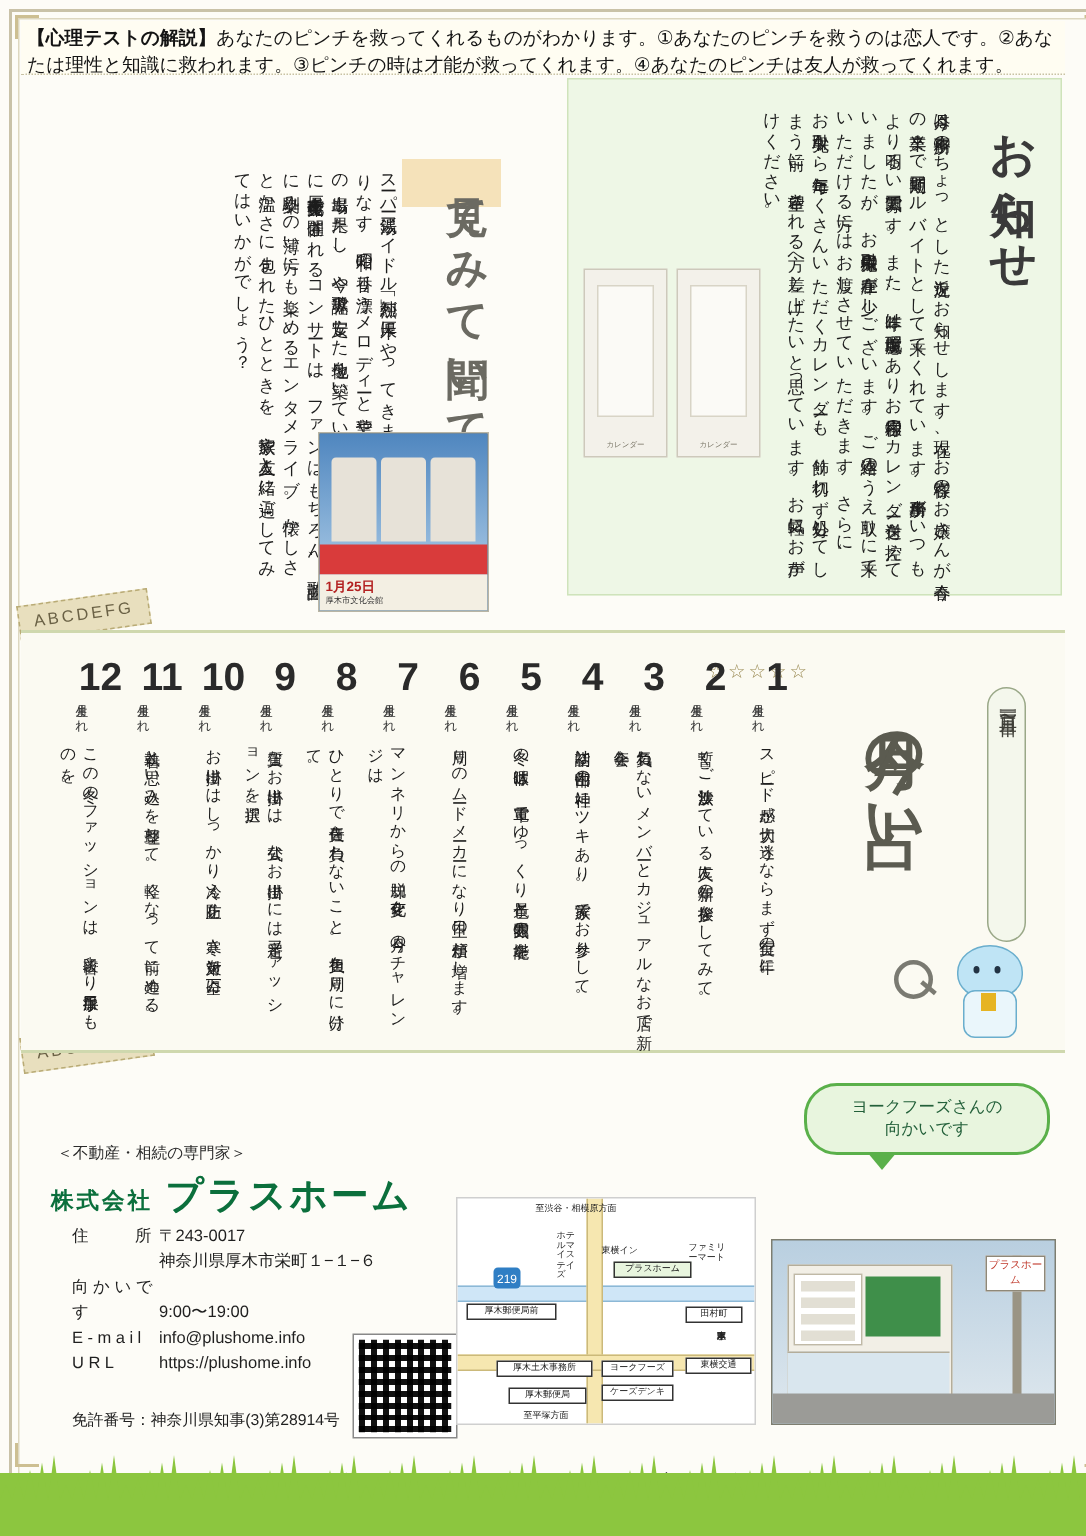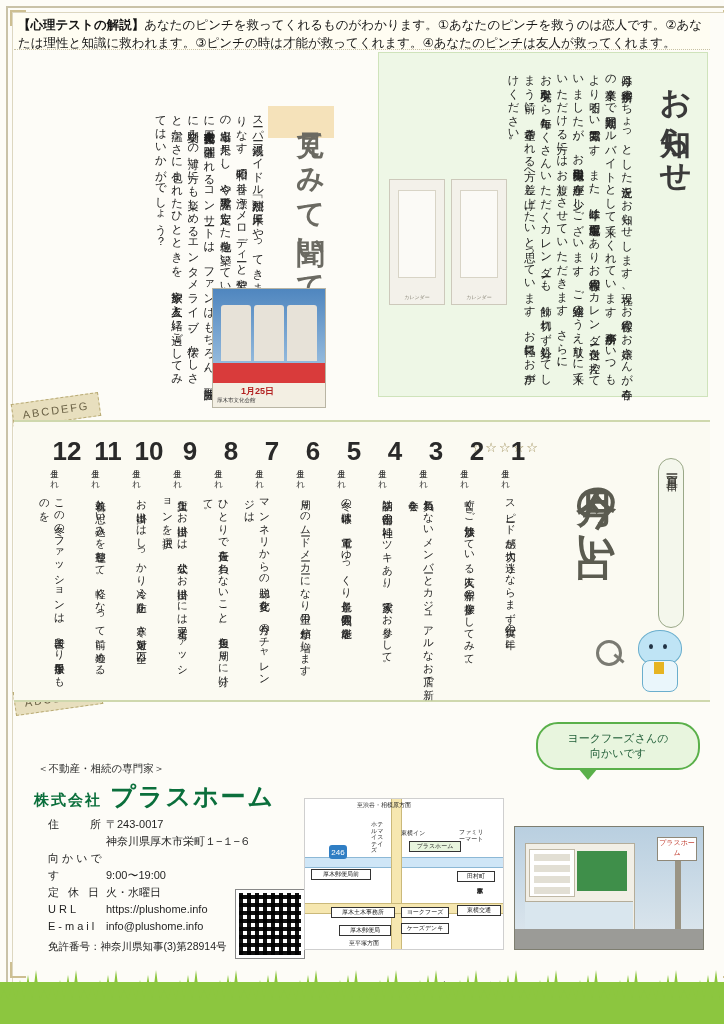--- a/index.html
+++ b/index.html
@@ -74,21 +74,21 @@
   }
   .feature-img{
     position:absolute;left:196px;top:236px;width:112px;height:118px;
     background:#2f5d8a;border:1px solid #b9b5a4;overflow:hidden;
   }
   .feature-img .sky{position:absolute;inset:0;background:linear-gradient(#4f86bf,#bcd8ee);}
   .feature-img .trio{position:absolute;left:8px;top:16px;width:96px;height:56px;display:flex;gap:3px;}
   .feature-img .trio span{flex:1;background:#e7e2d8;border-radius:3px 3px 0 0;}
   .feature-img .band{position:absolute;left:0;right:0;top:74px;height:20px;background:#d93b3b;}
   .feature-img .band2{position:absolute;left:0;right:0;top:94px;height:24px;background:#f3efe3;}
-  .feature-img .date{position:absolute;left:4px;top:96px;font-size:9px;color:#b32121;font-weight:bold;font-family:"Liberation Sans",sans-serif;margin-left:24px;}
+  .feature-img .date{position:absolute;left:4px;top:96px;font-size:9px;color:#b32121;font-weight:bold;font-family:"Liberation Sans",sans-serif;}
   .feature-img .venue{position:absolute;left:4px;top:108px;font-size:5.5px;color:#333;font-family:"Liberation Sans",sans-serif;}
 
   
   .tape{position:absolute;background:#e8dfbe;border:1px dashed #b9ab76;color:#6a6145;
     font-size:11px;letter-spacing:2px;font-family:"Liberation Sans",sans-serif;
     display:flex;align-items:center;justify-content:center;}
   .tape-left{left:12px;top:398px;width:86px;height:22px;transform:rotate(-8deg);}
   .tape-left2{left:14px;top:686px;width:86px;height:22px;transform:rotate(-8deg);}
 
   
@@ -332,32 +332,31 @@
   <div class="footer">
     <div class="company-head">＜不動産・相続の専門家＞</div>
     <div class="company-name">
       <span class="kk">株式会社</span>
       <span>プラスホーム</span>
     </div>
     <div class="info" id="infolist">
         <div><span class="lbl">住　　所</span><span>〒243-0017</span></div>
         <div><span class="lbl"></span><span>神奈川県厚木市栄町１−１−６</span></div>
         <div><span class="lbl">向かいです</span><span>9:00〜19:00</span></div>
-        <div><span class="lbl">定 休 日</span><span>火・水曜日</span></div>
+        <div><span class="lbl">E-mail</span><span>info@plushome.info</span></div>
         <div><span class="lbl">URL</span><span>https://plushome.info</span></div>
-        <div><span class="lbl">E-mail</span><span>info@plushome.info</span></div>
       </div>
     <div class="license">免許番号：神奈川県知事(3)第28914号</div>
     <div class="qr"></div>
 
     <div class="map">
       <div class="road-h big" style="top:58px;"></div>
       <div class="road-v" style="left:86px;"></div>
       <div class="road-h" style="top:104px;"></div>
-      <div class="shield" style="left:24px;top:46px;">246</div>
+      <div class="shield" style="left:24px;top:46px;">219</div>
       <div class="lbl" style="left:52px;top:2px;">至渋谷・相模原方面</div>
       <div class="box" style="left:6px;top:70px;width:56px;">厚木郵便局前</div>
       <div class="box" style="left:104px;top:42px;width:48px;background:#e8f5de;">プラスホーム</div>
       <div class="lbl" style="left:154px;top:30px;width:26px;white-space:normal;line-height:1.1;">ファミリーマート</div>
       <div class="lbl" style="left:66px;top:22px;width:18px;white-space:normal;line-height:1.1;">ホテルマイステイズ</div>
       <div class="lbl" style="left:96px;top:30px;">東横イン</div>
       <div class="box" style="left:26px;top:108px;width:60px;">厚木土木事務所</div>
       <div class="box" style="left:34px;top:126px;width:48px;">厚木郵便局</div>
       <div class="box" style="left:96px;top:108px;width:44px;">ヨークフーズ</div>
       <div class="box" style="left:96px;top:124px;width:44px;">ケーズデンキ</div>

